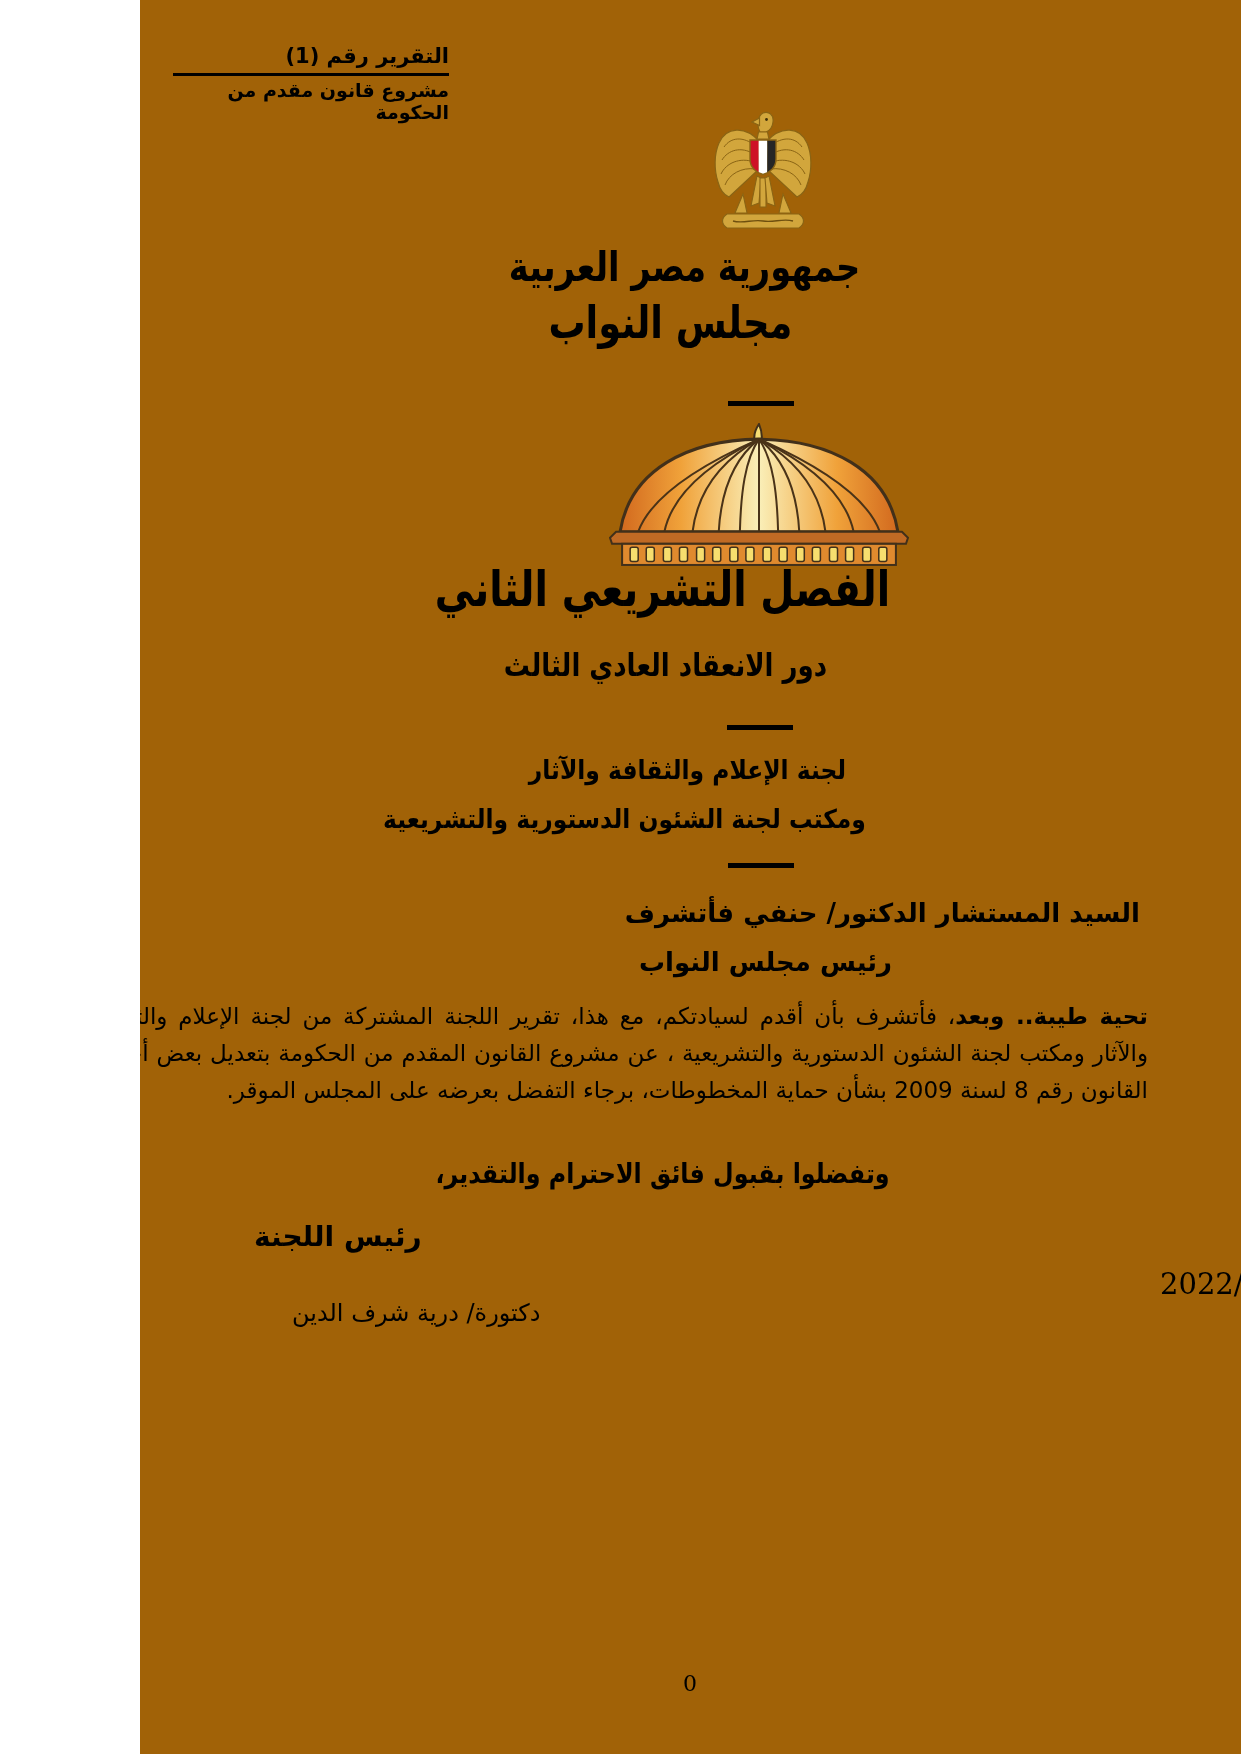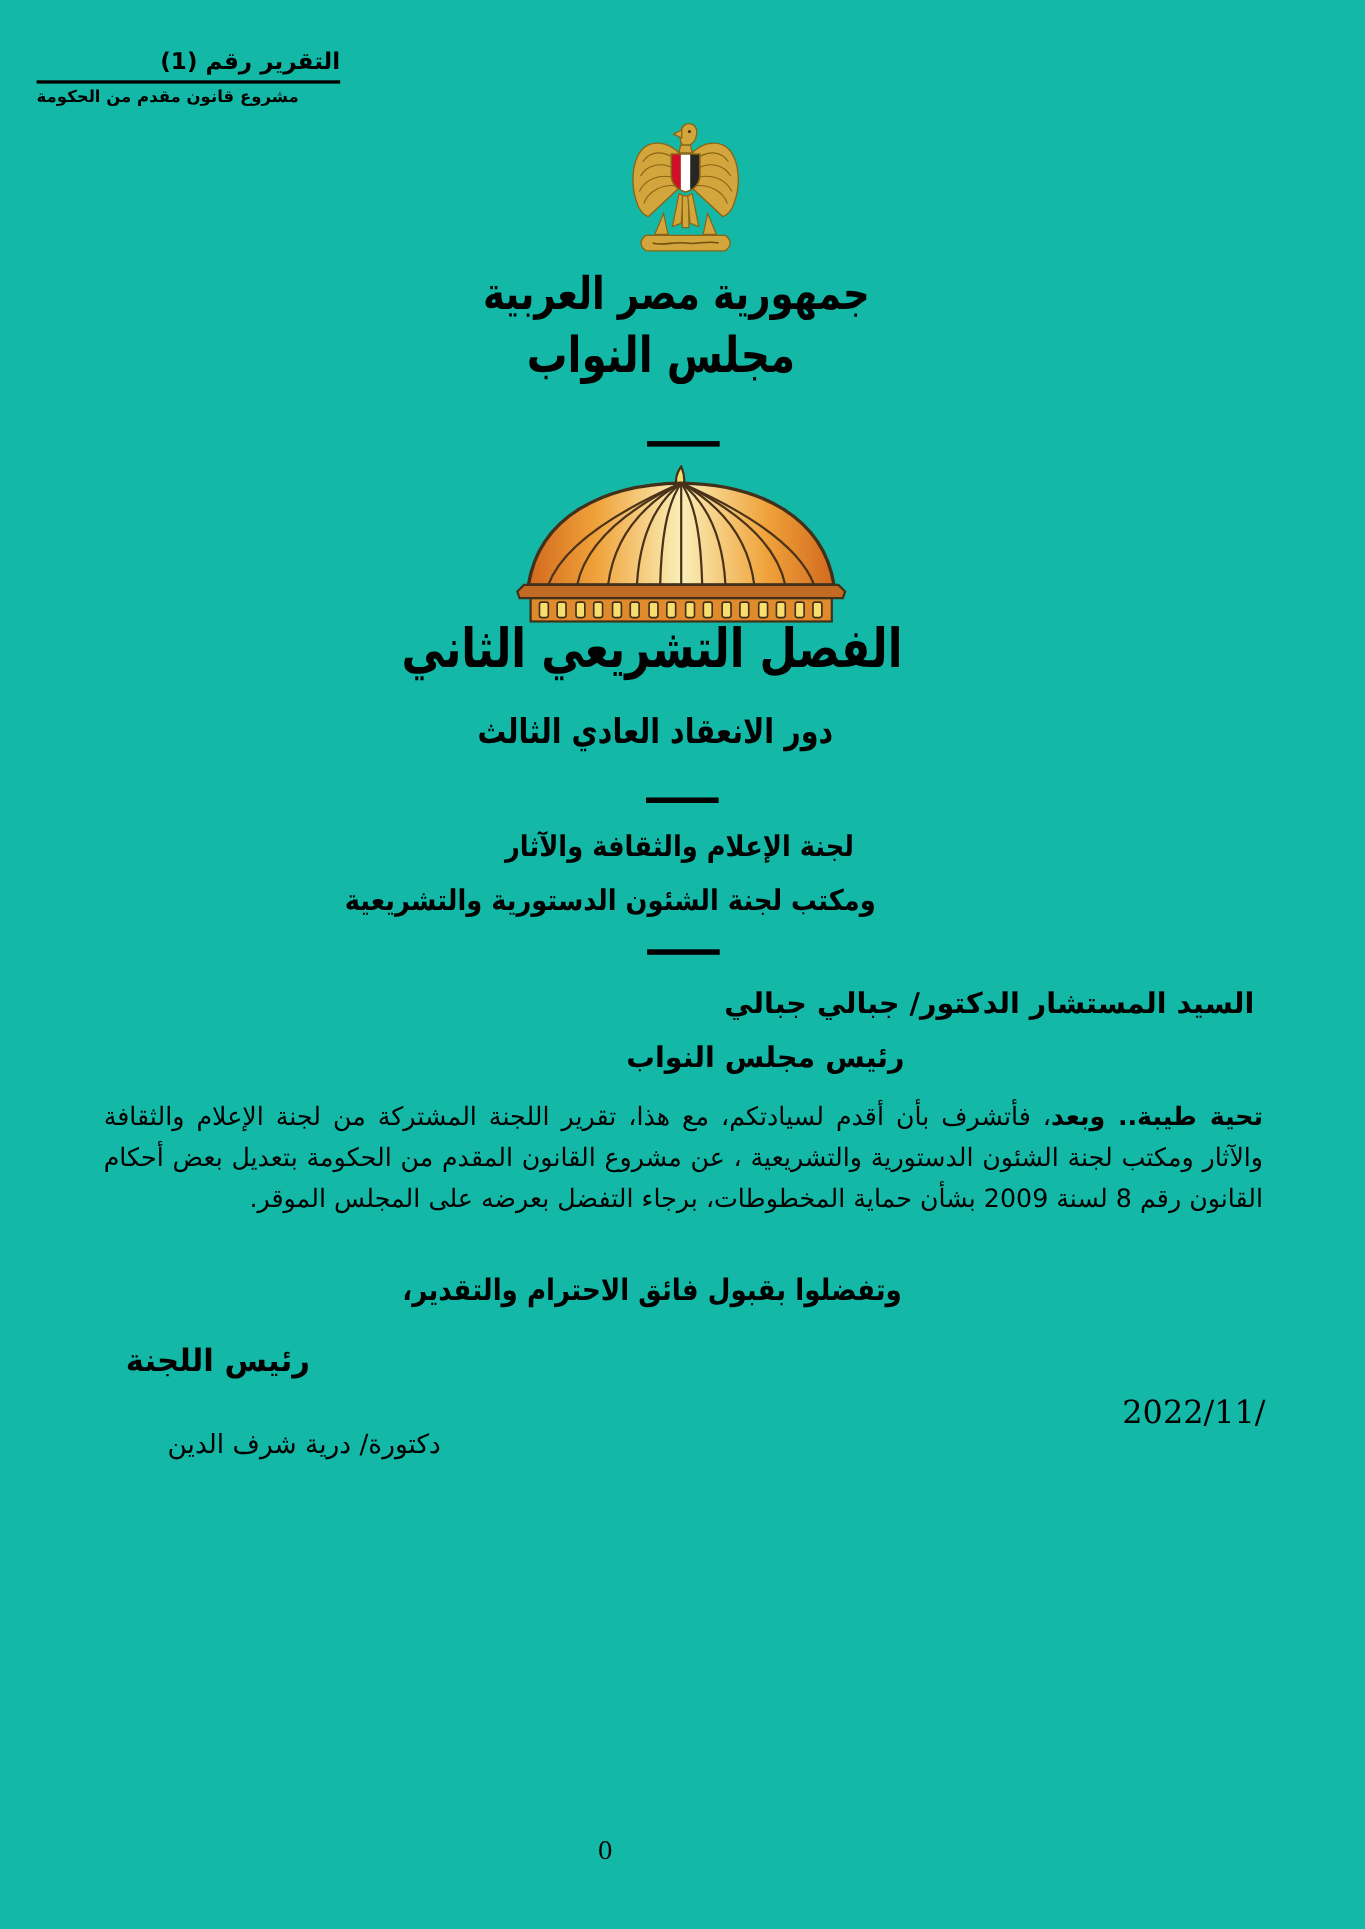--- a/index.html
+++ b/index.html
@@ -1,31 +1,31 @@
 <!DOCTYPE html>
 <html lang="ar" dir="rtl"><head>
 <meta charset="utf-8">
 <style>
   html, body { margin: 0; padding: 0; background: #ffffff; }
   .page {
     position: relative;
-    width: 1241px;
+    width: 1101px;
     height: 1754px;
-    background: #14b8a6;
+    background: #a16207;
     direction: rtl;
     color: #000;
     font-family: "DejaVu Sans", sans-serif;
     overflow: hidden;
   }
 
   
   .report-box { position: absolute; left: 33px; top: 44px; width: 276px; }
   .report-no  { font-weight: bold; font-size: 21px; text-align: right; padding-left: 22px; }
   .report-rule{ border-top: 3px solid #000; margin: 5px 0 3px; }
-  .report-src { font-weight: bold; font-size: 15px; text-align: left; }
+  .report-src { font-weight: bold; font-size: 19px; text-align: right; }
 
   
   .eagle { position: absolute; left: 572px; top: 110px; width: 102px; height: 132px; }
   .dome  { position: absolute; left: 468px; top: 423px; width: 302px; height: 144px; }
 
   
   .callig { position: absolute; left: 0; width: 100%; text-align: center; font-weight: bold; white-space: nowrap; }
   .republic { top: 243px; font-size: 41px; transform: translateX(-6px) scaleX(0.82); }
   .council  { top: 296px; font-size: 45px; transform: translateX(-20px) scaleX(0.82); }
   .term     { top: 561px; font-size: 49px; transform: translateX(-28px) scaleX(0.80); }
@@ -165,21 +165,21 @@
   <div class="callig term">الفصل التشريعي الثاني</div>
   <div class="callig session">دور الانعقاد العادي الثالث</div>
 
   <div class="rule rule-2"></div>
 
   <div class="committee c1">لجنة الإعلام والثقافة والآثار</div>
   <div class="committee c2">ومكتب لجنة الشئون الدستورية والتشريعية</div>
 
   <div class="rule rule-3"></div>
 
-  <div class="addressee">السيد المستشار الدكتور/ جبالي جبالي</div>
+  <div class="addressee">السيد المستشار الدكتور/ حنفي فأتشرف</div>
   <div class="addressee-role">رئيس مجلس النواب</div>
 
   <div class="body-text">
     <p class="par"><span class="b">تحية طيبة.. وبعد</span><span>، فأتشرف بأن أقدم لسيادتكم، مع هذا، تقرير اللجنة المشتركة من لجنة الإعلام والثقافة والآثار ومكتب لجنة الشئون الدستورية والتشريعية ، عن مشروع القانون المقدم من الحكومة بتعديل بعض أحكام القانون رقم 8 لسنة 2009 بشأن حماية المخطوطات، برجاء التفضل بعرضه على المجلس الموقر.</span></p>
   </div>
 
   <div class="closing">وتفضلوا بقبول فائق الاحترام والتقدير،</div>
   <div class="sig-role">رئيس اللجنة</div>
   <div class="date">2022/11/</div>
   <div class="sig-name">دكتورة/ درية شرف الدين</div>

